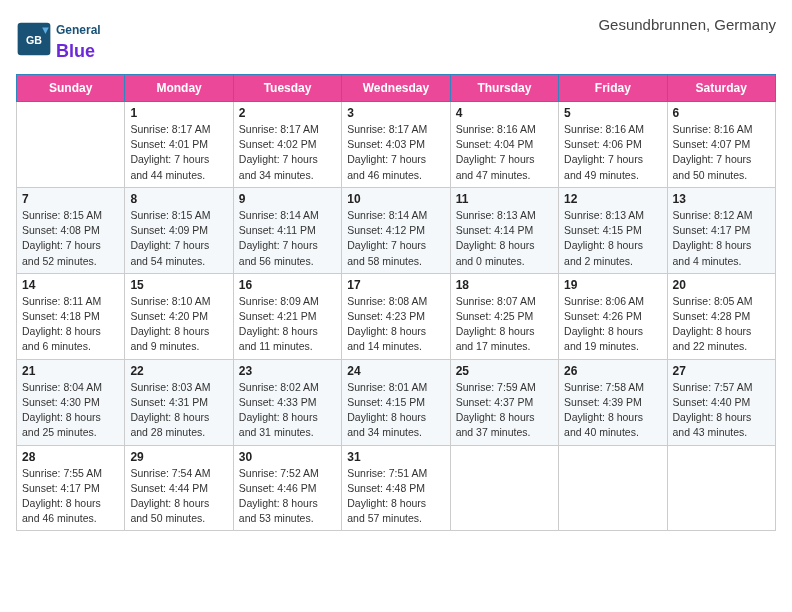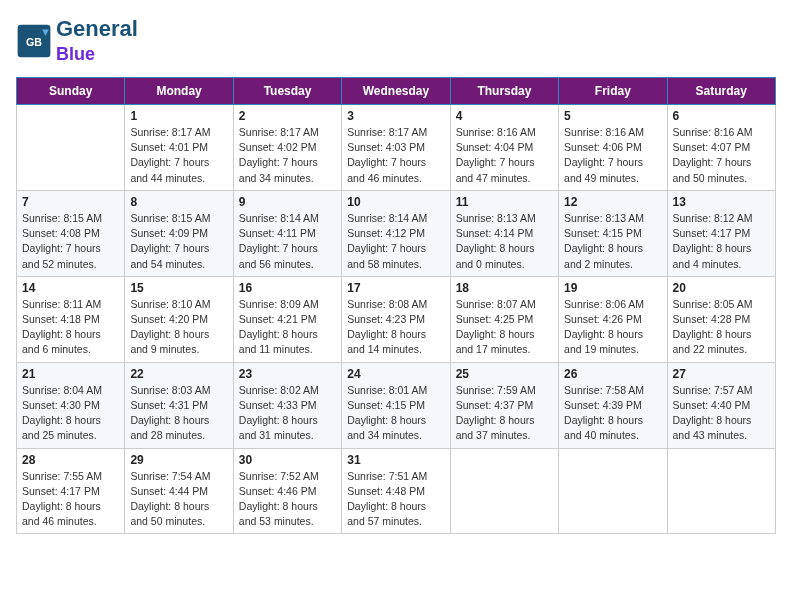--- a/index.html
+++ b/index.html
@@ -41,21 +41,21 @@
       font-size: 15px;
       font-weight: normal;
       color: #444;
     }
     table {
       width: 100%;
       border-collapse: collapse;
       font-size: 11px;
     }
     thead tr th {
-      background-color: #701a75;
+      background-color: #ec4899;
       color: #fff;
       padding: 6px 4px;
       font-size: 12px;
       font-weight: bold;
       border: 1px solid #2e86c1;
     }
     tbody tr td {
       border: 1px solid #ccc;
       vertical-align: top;
       padding: 4px 5px;
@@ -89,26 +89,27 @@
 
 <div class="header">
   <div class="logo">
     <svg class="logo-icon" width="44" height="44" viewBox="0 0 44 44">
       <rect x="2" y="2" width="40" height="40" rx="4" fill="#1a5276"></rect>
       <text x="22" y="28" text-anchor="middle" fill="white" font-size="13" font-weight="bold" font-family="Arial">GB</text>
       <polygon points="32,8 40,8 36,16" fill="#5dade2"></polygon>
     </svg>
     <div>
       <div>
-        <span style="color:#1a5276;font-size:22px;font-weight:bold;margin-top:24px;">General</span><br>
+        <span style="color:#1a5276;font-size:12px;font-weight:bold;margin-top:24px;">General</span><br>
         <span style="color:#6d28d9;font-size:18px;font-weight:bold;">Blue</span>
       </div>
     </div>
   </div>
   <div class="title-block">
+    <h2>Gesundbrunnen, Germany</h2>
   </div>
 </div>
 
 <table>
   <thead>
     <tr>
     <th>Sunday</th>
         <th>Monday</th>
         <th>Tuesday</th>
         <th>Wednesday</th>

